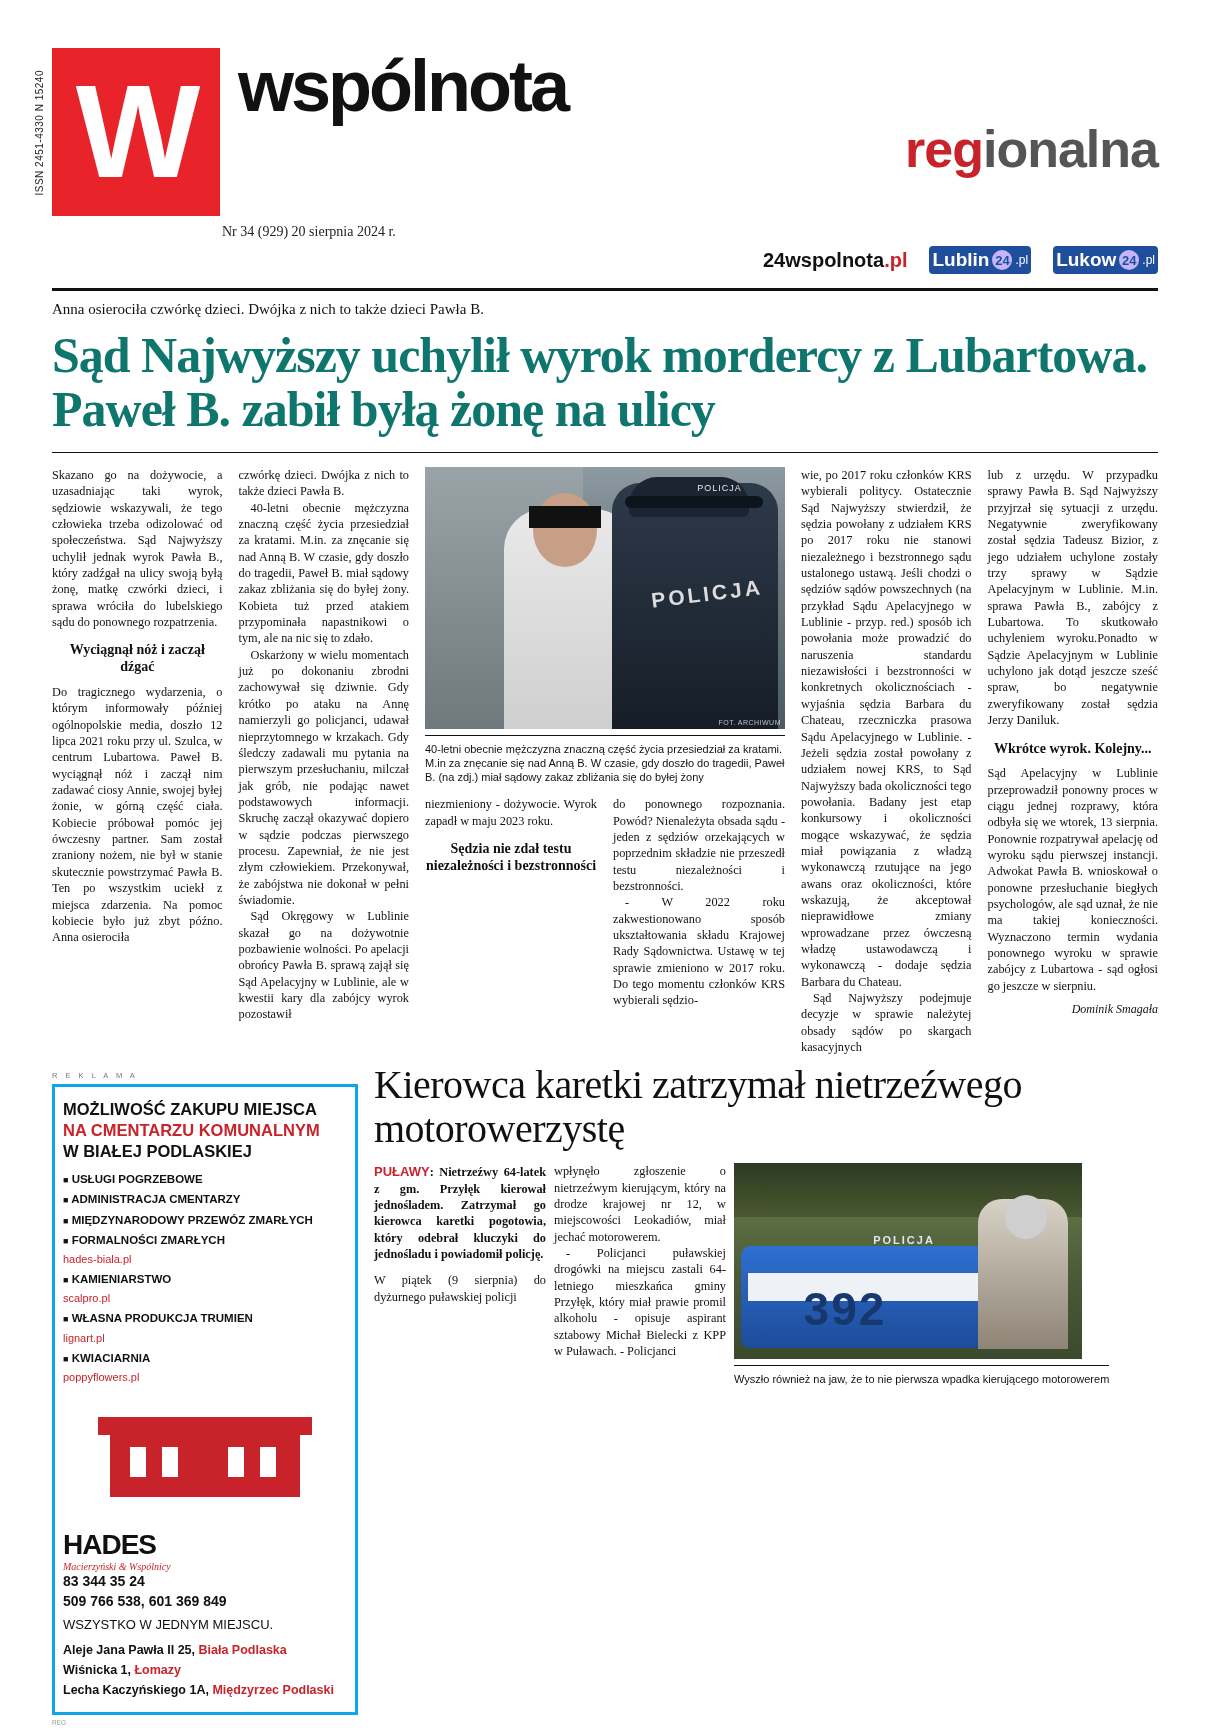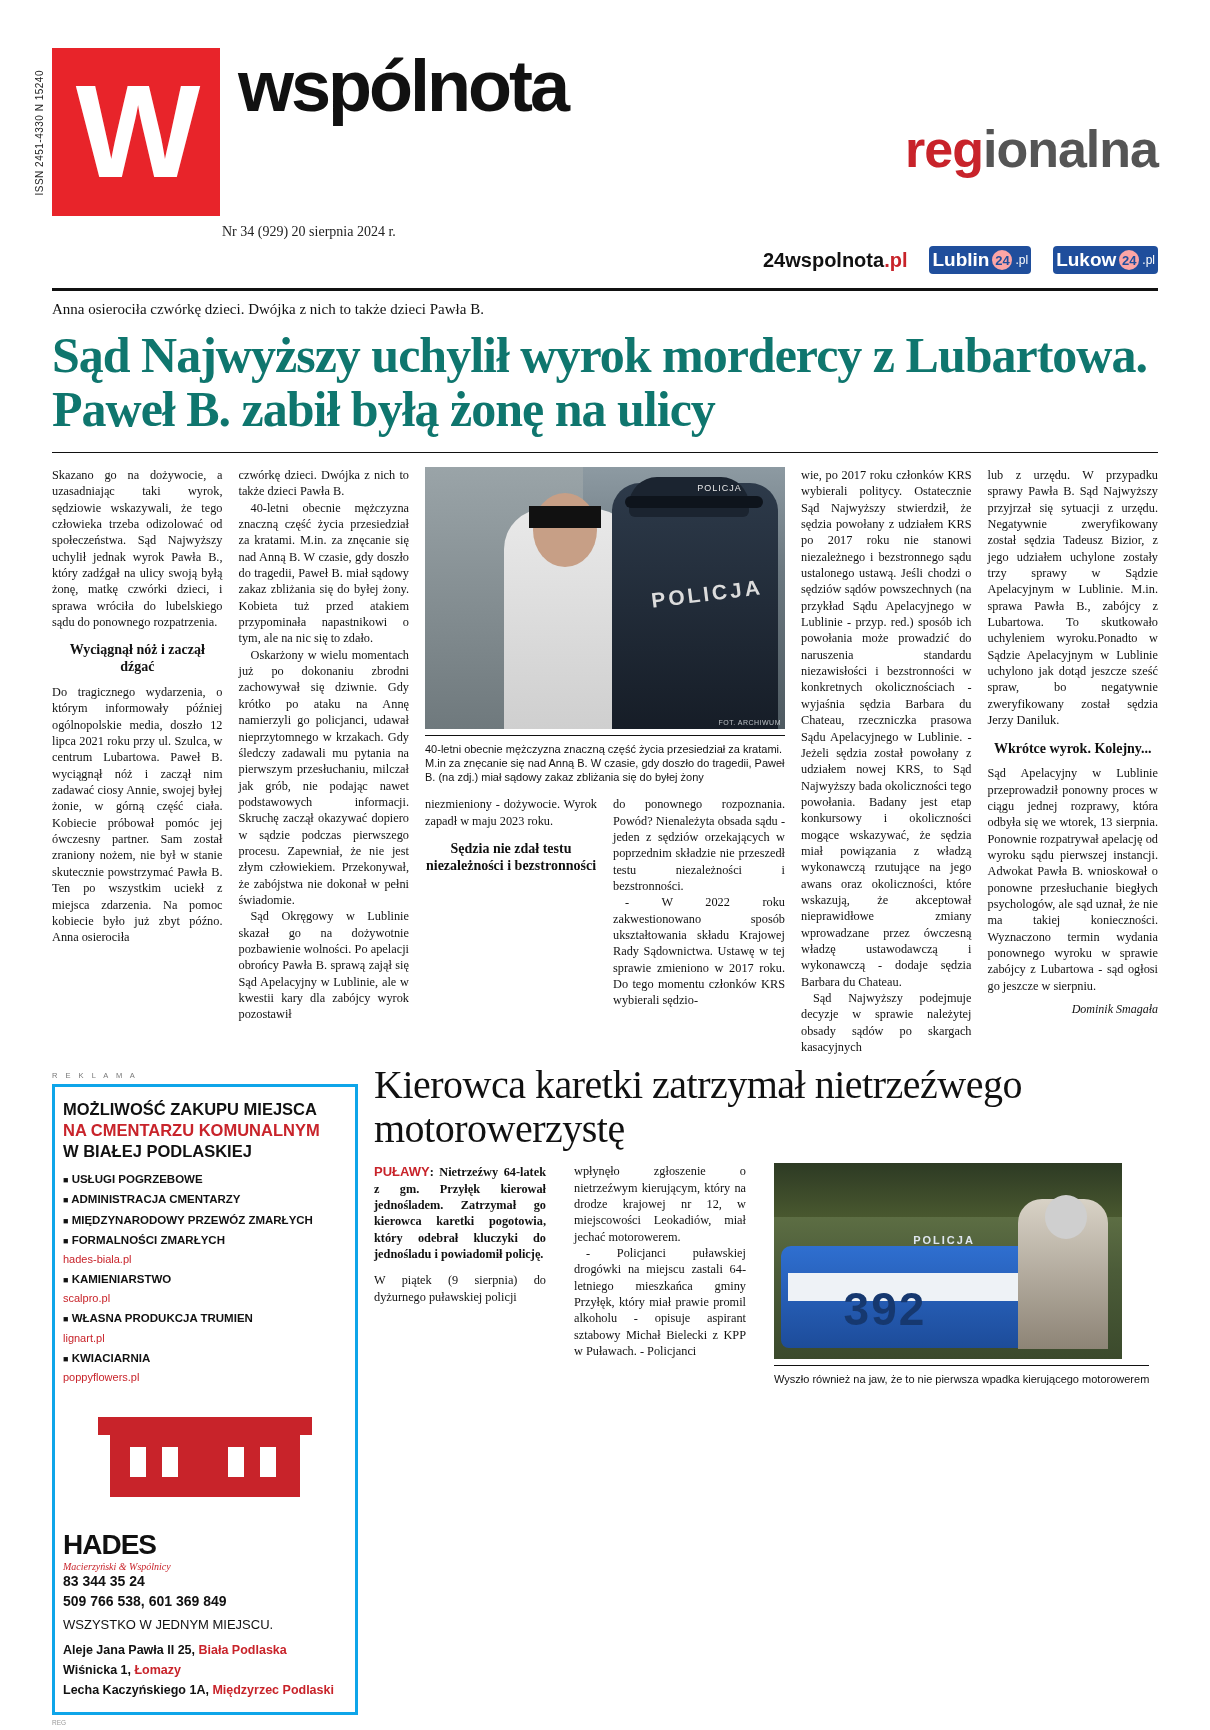--- a/index.html
+++ b/index.html
@@ -52,21 +52,21 @@
     font-family:"Liberation Sans",sans-serif;font-weight:bold;font-size:20px;color:#111;
   }
   .brand-24 .dot{color:#c8232a;}
   .brand-pill{
     display:inline-flex;align-items:center;gap:2px;
     background:#1f4e9c;color:#fff;border-radius:4px;
     font-family:"Liberation Sans",sans-serif;font-weight:bold;font-size:19px;
     padding:3px 3px;
   }
   .brand-pill .num{
-    background:#fca5a5;color:#1f4e9c;border-radius:50%;
+    background:#c4b5fd;color:#1f4e9c;border-radius:50%;
     width:20px;height:20px;display:inline-flex;align-items:center;justify-content:center;
     font-size:13px;margin:0 1px;
   }
   .brand-pill .tld{font-size:12px;font-weight:normal;}
   .rule{height:3px;background:#111;margin:14px 52px 0 52px;}
 
   
   .lead{padding:0 52px;}
   .kicker{
     font-family:"Liberation Serif",serif;font-size:15px;margin:10px 0 4px 0;color:#111;
@@ -142,21 +142,21 @@
   .ad-all{font-family:"Liberation Sans",sans-serif;font-size:13px;margin:6px 0 8px;}
   .ad-addr{font-family:"Liberation Sans",sans-serif;font-weight:bold;font-size:12.5px;line-height:1.6;}
   .ad-addr .red{color:#c8232a;}
   .reg{font-family:"Liberation Sans",sans-serif;font-size:6.5px;color:#999;margin-top:4px;}
 
   .story2{flex:1;}
   .headline2{
     font-family:"Liberation Serif",serif;font-weight:normal;font-size:40px;line-height:1.1;
     margin:0 0 12px 0;letter-spacing:-.5px;
   }
-  .s2cols{display:flex;gap:28px;}
+  .s2cols{display:flex;gap:8px;}
   .s2col{width:172px;font-size:12.3px;line-height:1.33;text-align:justify;}
   .s2col p{margin:0;text-indent:12px;}
   .s2col p.first{text-indent:0;}
   .lead-in{font-weight:bold;}
   .city{font-family:"Liberation Sans",sans-serif;font-weight:bold;color:#c8232a;font-size:13px;}
   .photo2{width:348px;height:196px;position:relative;overflow:hidden;background:#3a4a30;}
   .photo2 .grass{position:absolute;inset:0;background:linear-gradient(180deg,#6d7f4e 0%,#4c5c39 55%,#3b4a2c 100%);}
   .photo2 .treeline{position:absolute;top:0;left:0;right:0;height:54px;background:linear-gradient(180deg,#2d3a24,#49582f);}
   .photo2 .car{position:absolute;left:2%;bottom:6%;width:78%;height:52%;background:linear-gradient(180deg,#2f6fd0,#1d4c9a);border-radius:10px 26px 8px 8px;}
   .photo2 .carband{position:absolute;left:4%;bottom:30%;width:70%;height:14%;background:#eef2f6;}

